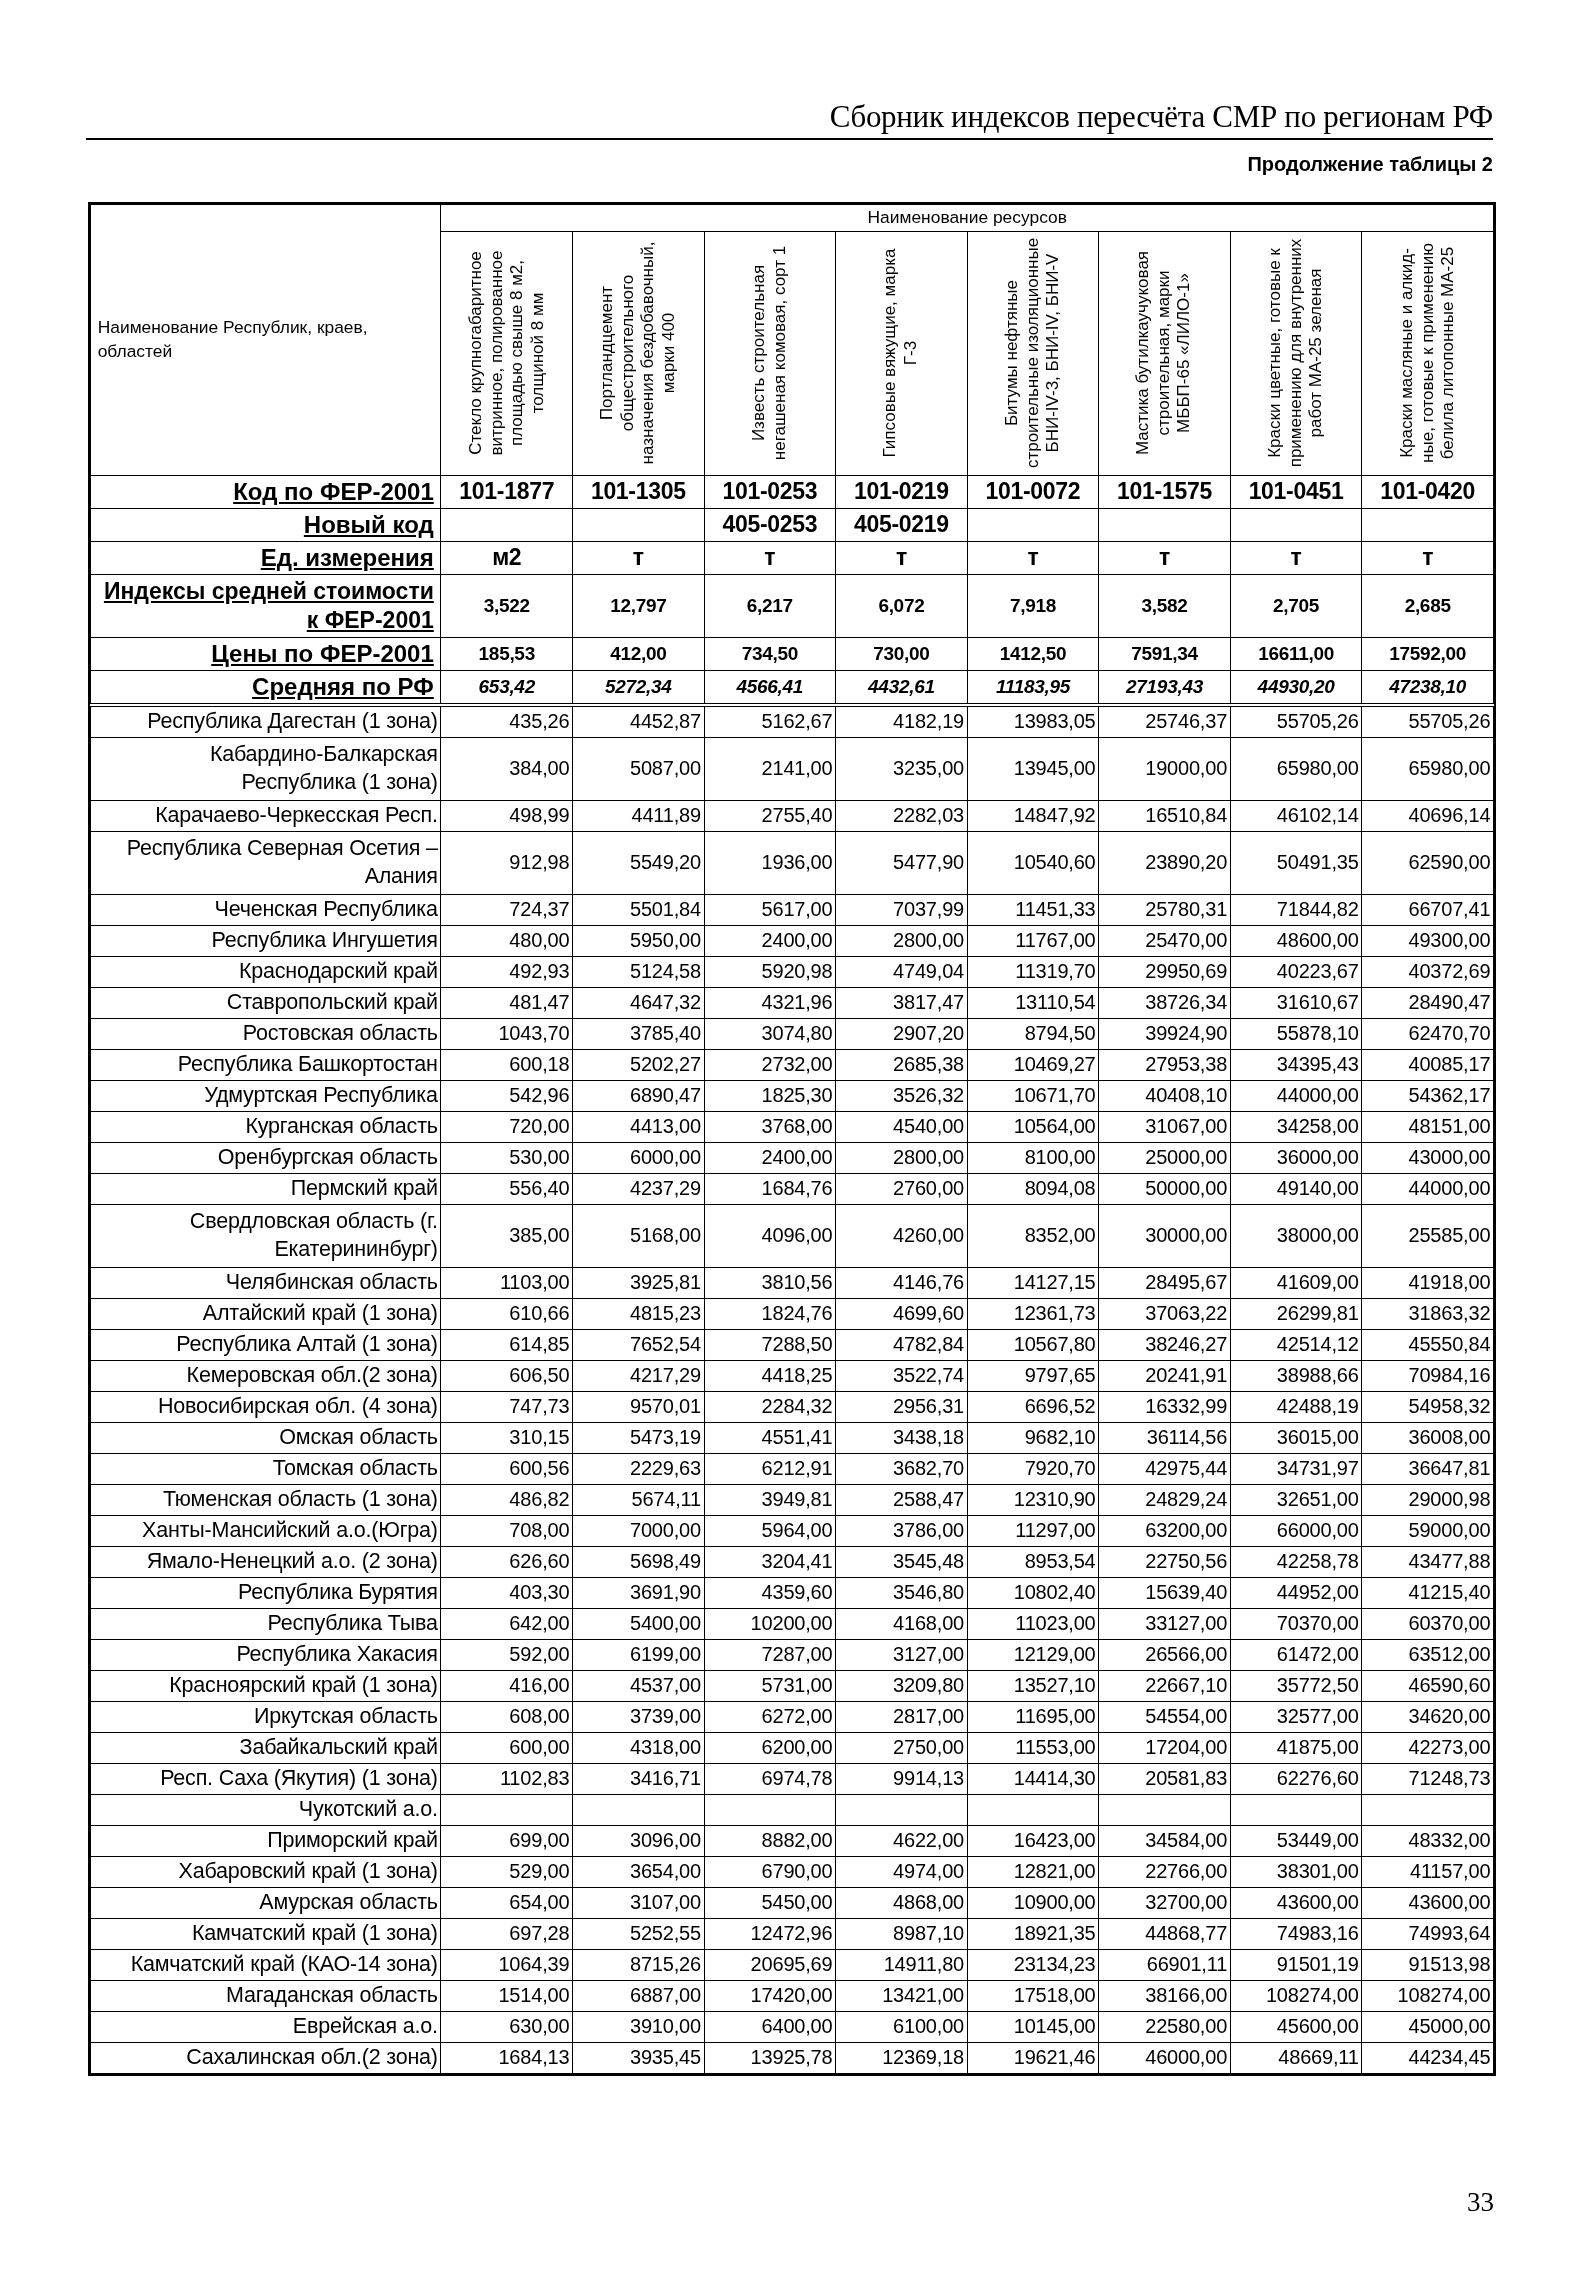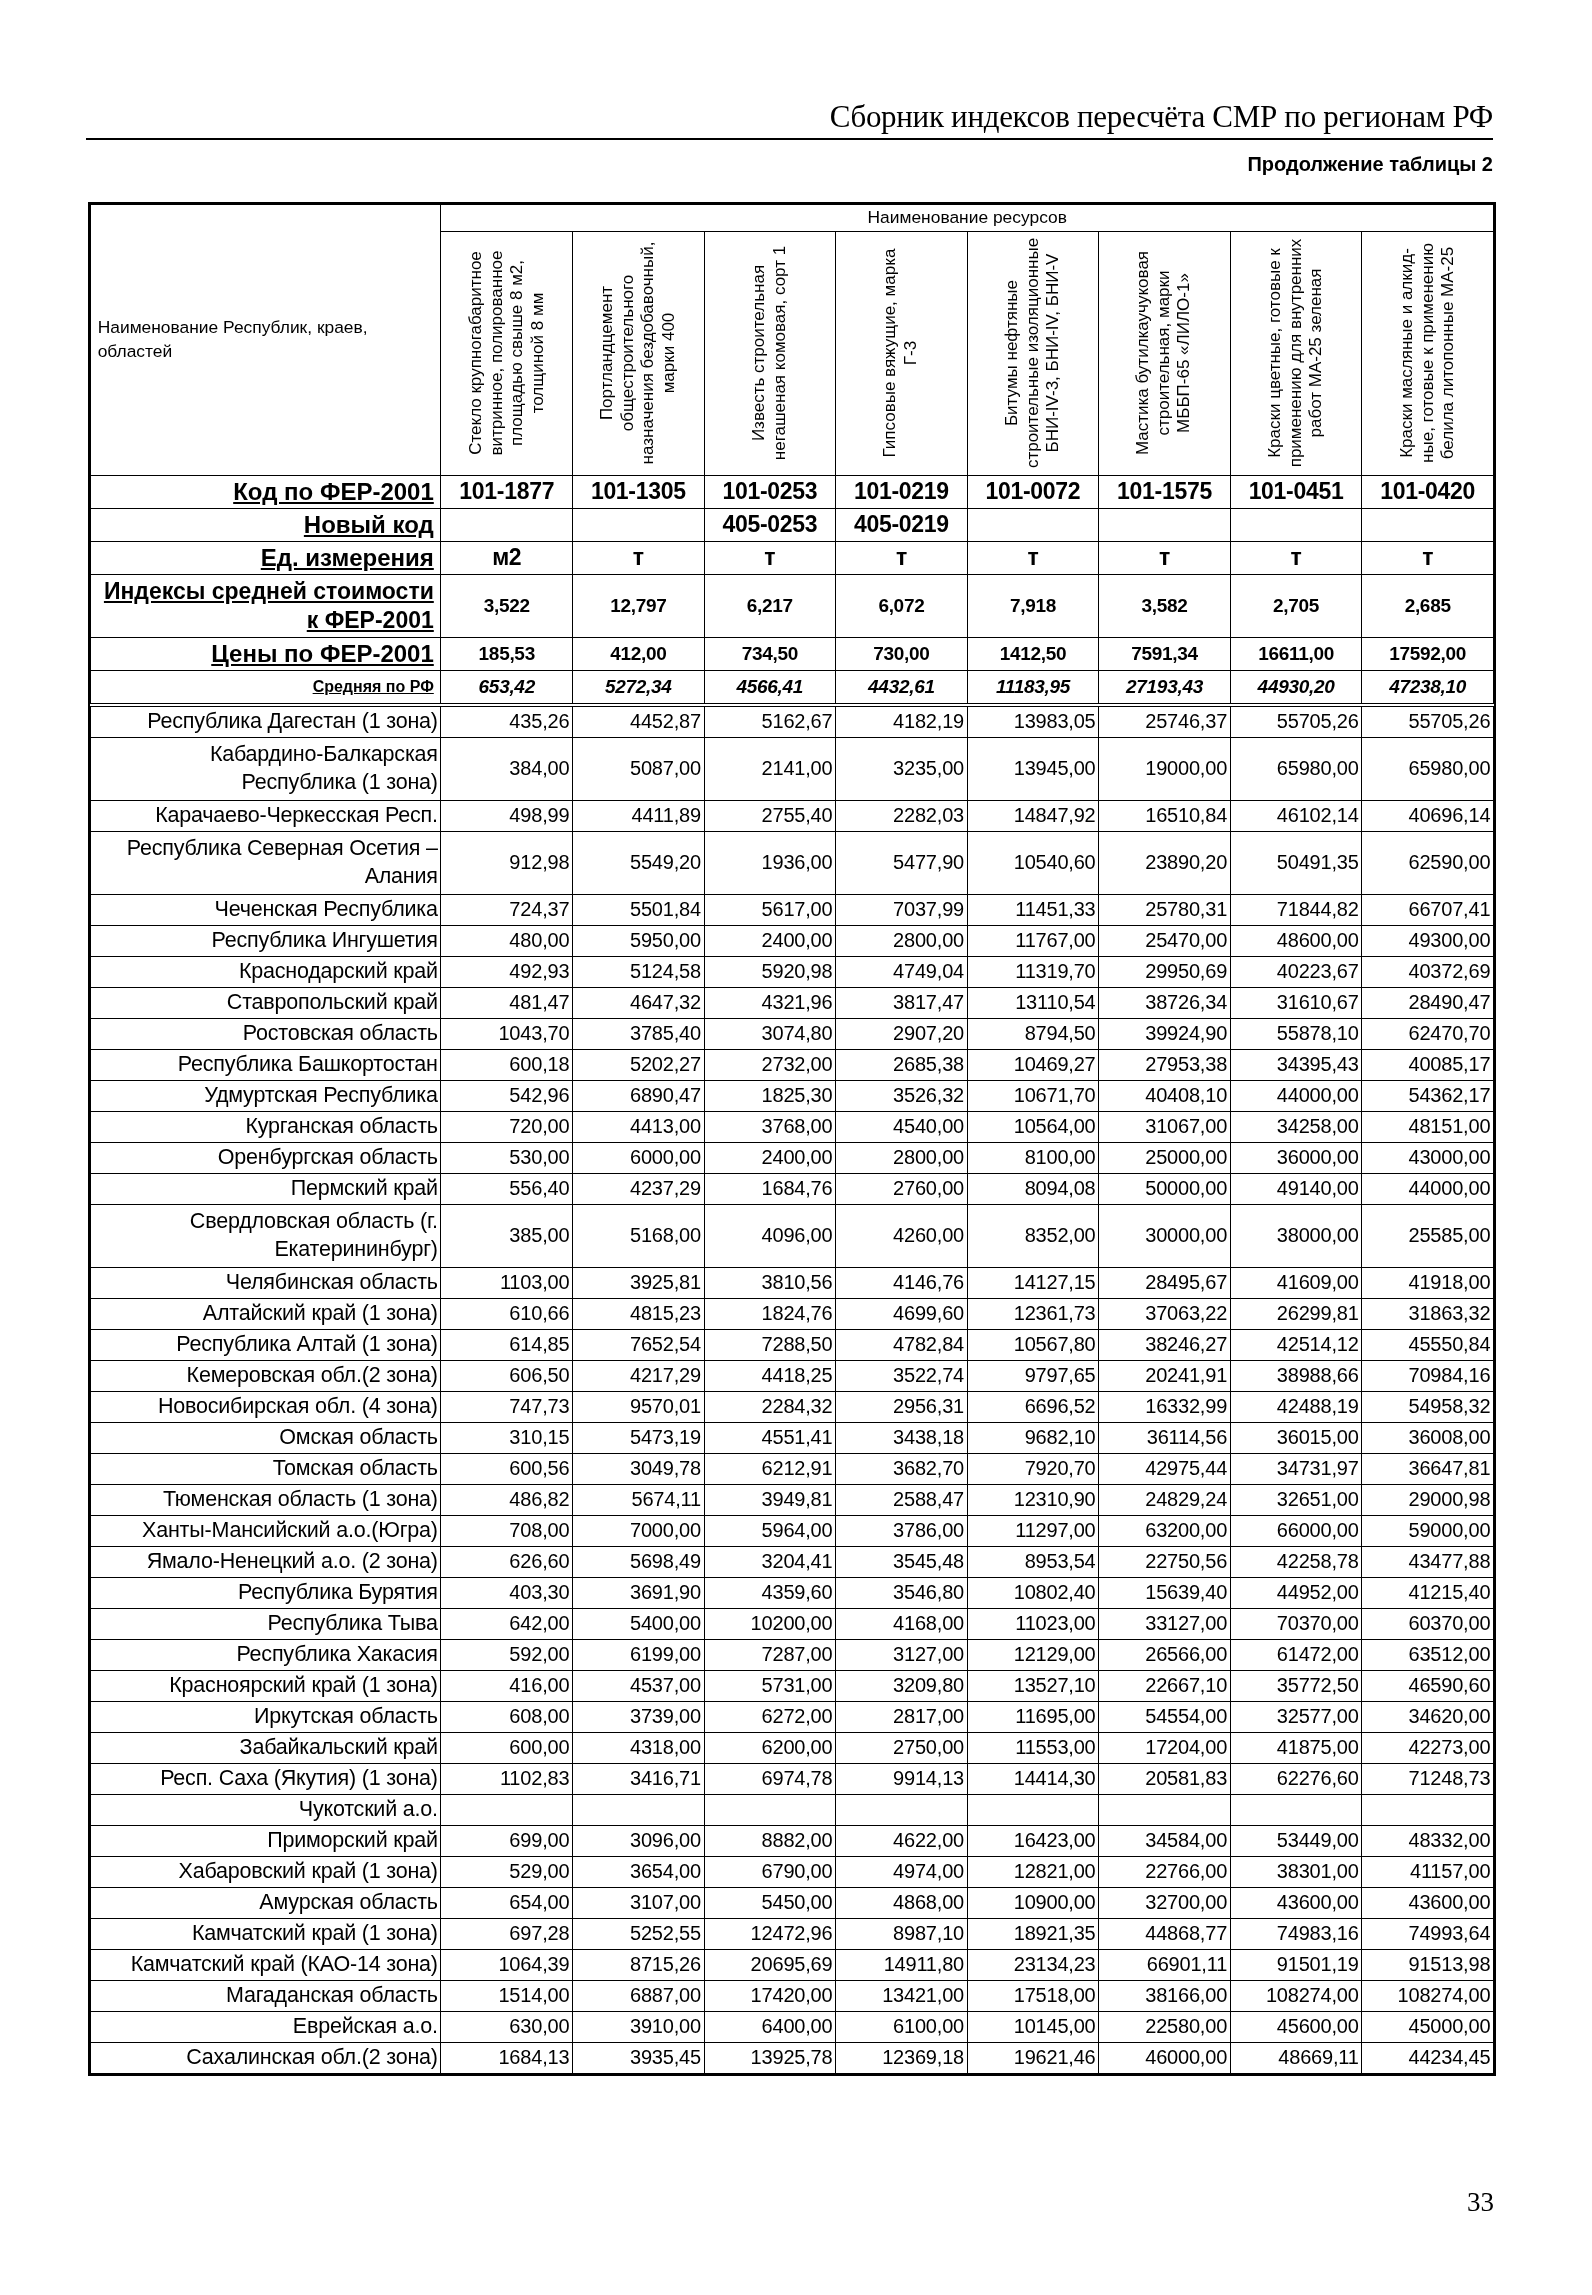--- a/index.html
+++ b/index.html
@@ -30,21 +30,21 @@
     font-size: 17px; line-height: 1.22; text-align: center; font-weight: normal;
   }
   .meta td { font-weight: bold; font-size: 23px; height: 32px; text-align: center; letter-spacing: -0.3px; }
   .meta td.lbl { text-align: right; font-size: 24px; letter-spacing: 0; text-decoration: underline; }
   .meta tr.tall td { height: 62px; line-height: 1.25; }
   .meta tr.idx td { font-size: 19px; }
   .meta tr.idx td.lbl { font-size: 23px; }
   .meta tr.price td { font-size: 19px; }
   .meta tr.price td.lbl { font-size: 24px; }
   .meta tr.avg td { font-style: italic; font-size: 19px; }
-  .meta tr.avg td.lbl { font-style: normal; font-size: 16px; }
+  .meta tr.avg td.lbl { font-style: normal; font-size: 24px; }
   .meta tr.avg td { border-bottom: 4px double #000; }
   .body td { font-size: 20px; height: 30px; text-align: right; padding-right: 2.7px; letter-spacing: -0.2px; }
   .body td.lbl { text-align: right; font-size: 21.5px; padding-left: 4px; line-height: 1.3; letter-spacing: -0.2px; }
   .body tr.tall td { height: 62px; }
   .page-num {
     position: absolute; left: 1443px; top: 2187px;
     font-family: "Liberation Serif", serif; font-size: 27px; margin-left: 24px;
   }
 </style>
 </head>
@@ -395,21 +395,21 @@
           <td>4551,41</td>
           <td>3438,18</td>
           <td>9682,10</td>
           <td>36114,56</td>
           <td>36015,00</td>
           <td>36008,00</td>
         </tr>
         <tr>
           <td class="lbl">Томская область</td>
           <td>600,56</td>
-          <td>3049,78</td>
+          <td>2229,63</td>
           <td>6212,91</td>
           <td>3682,70</td>
           <td>7920,70</td>
           <td>42975,44</td>
           <td>34731,97</td>
           <td>36647,81</td>
         </tr>
         <tr>
           <td class="lbl">Тюменская область (1 зона)</td>
           <td>486,82</td>

